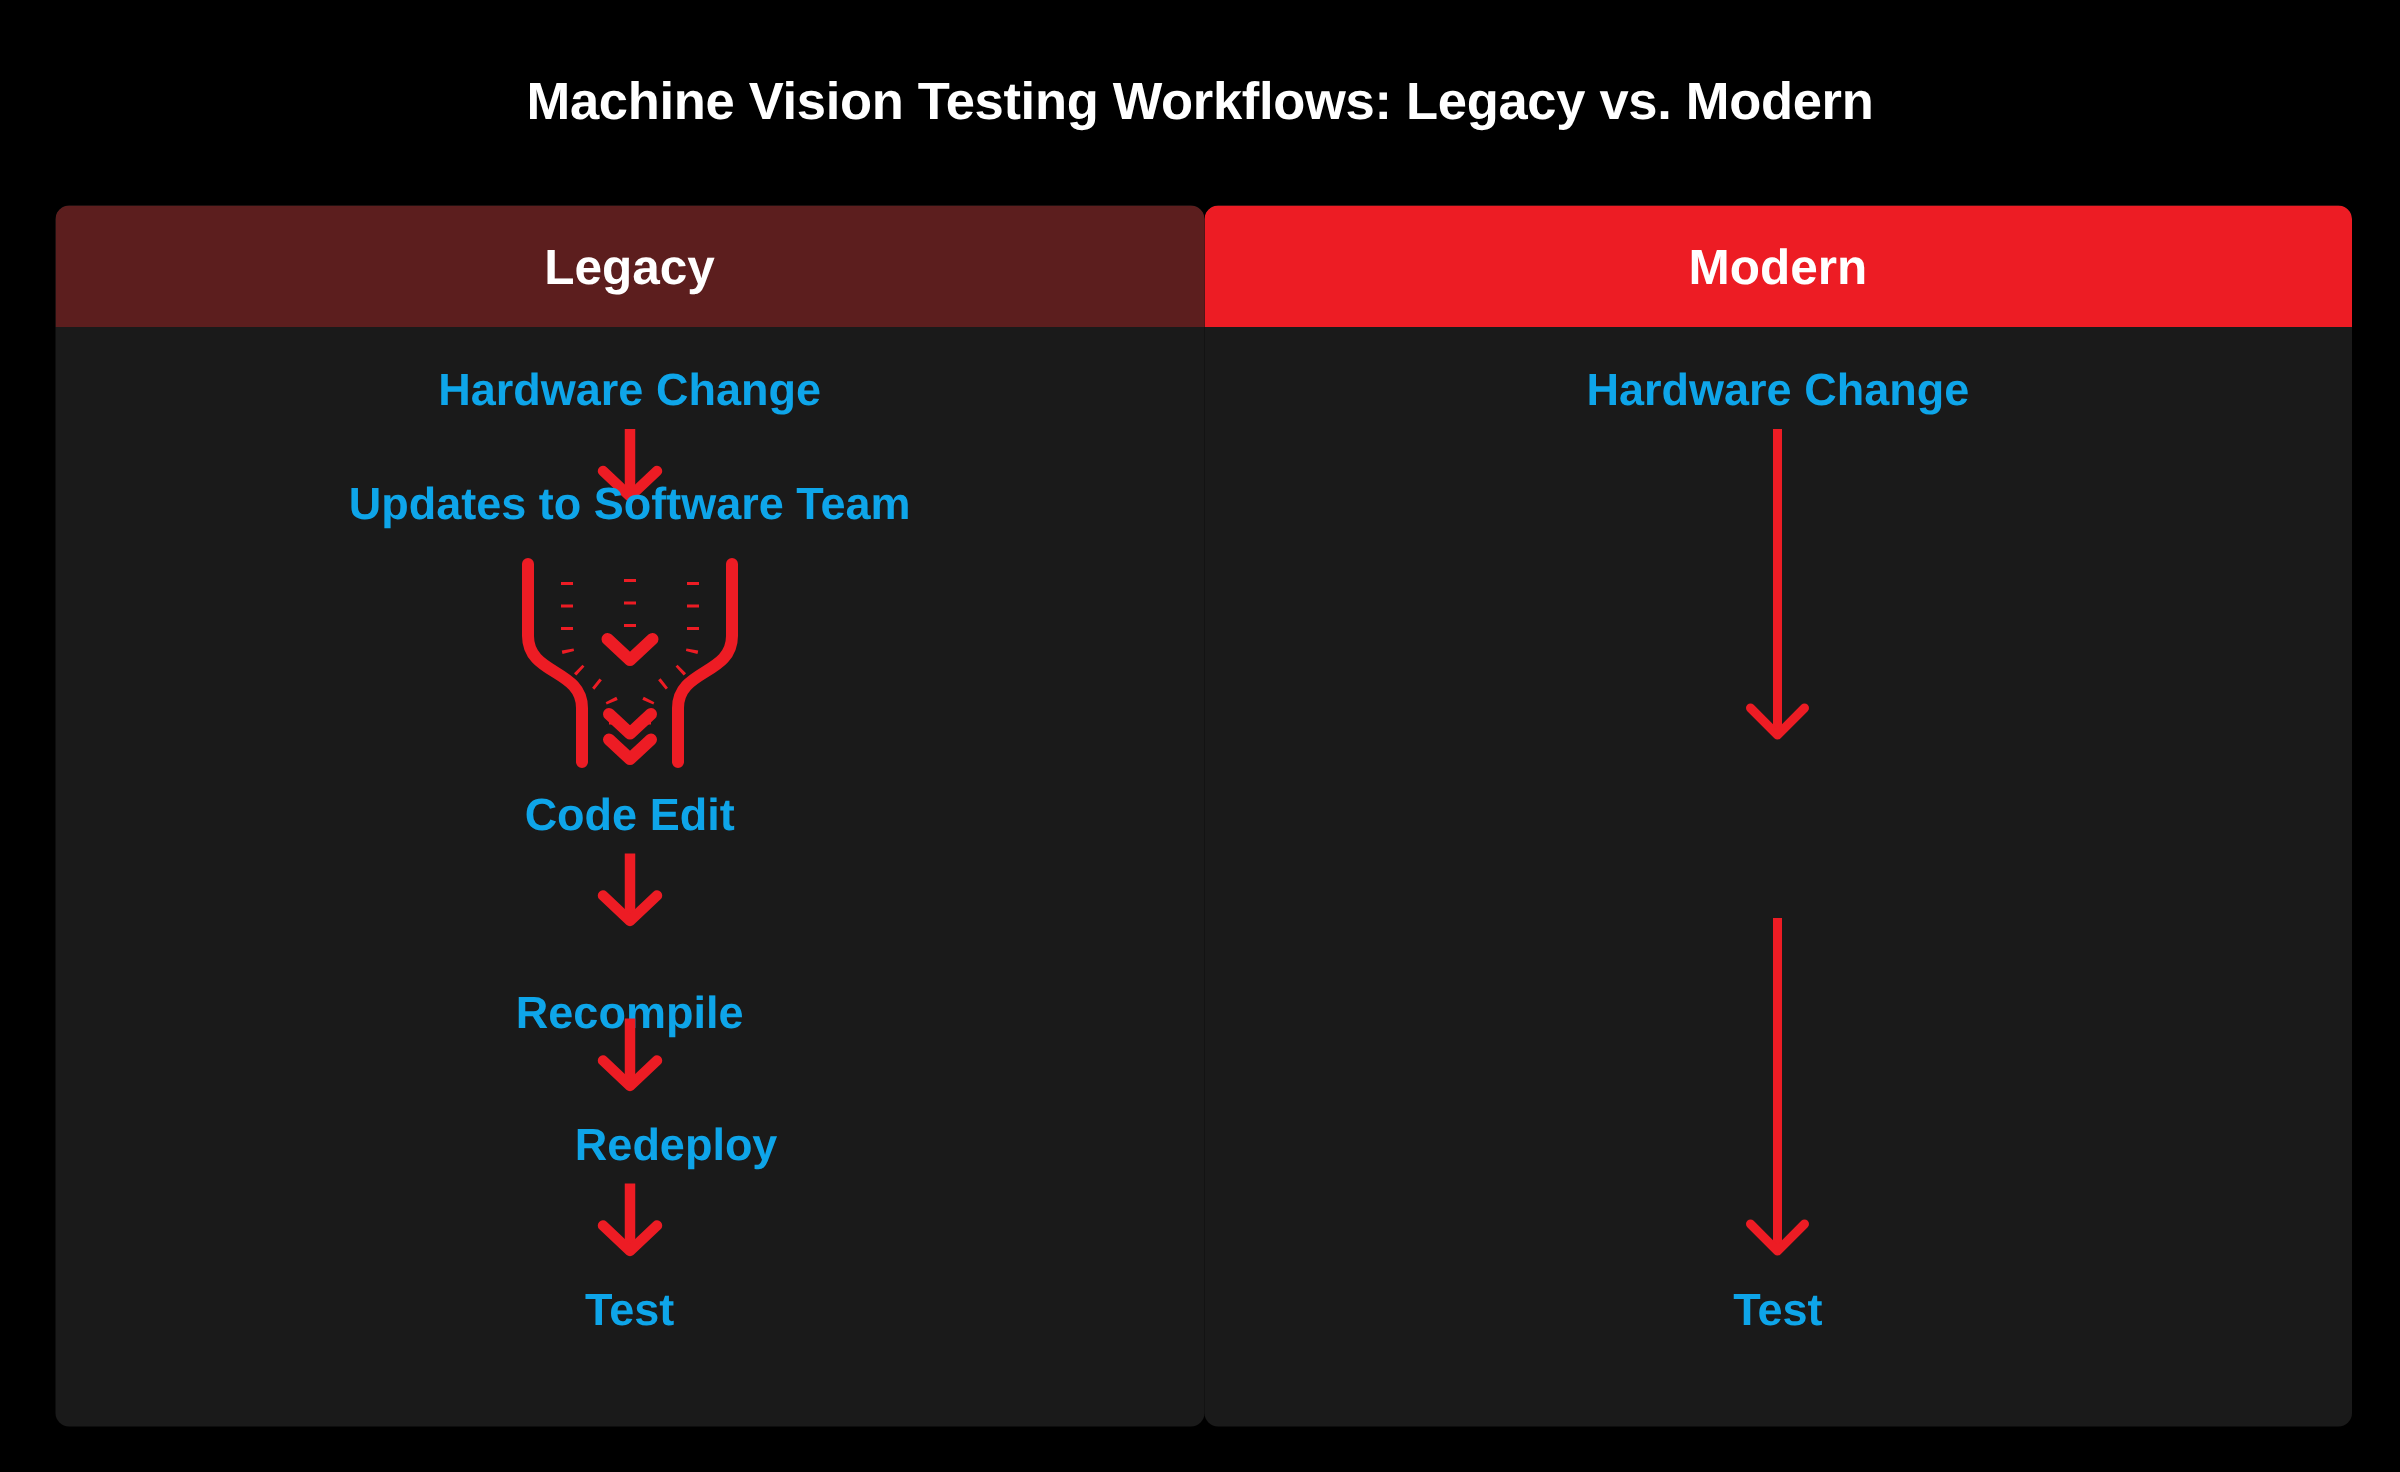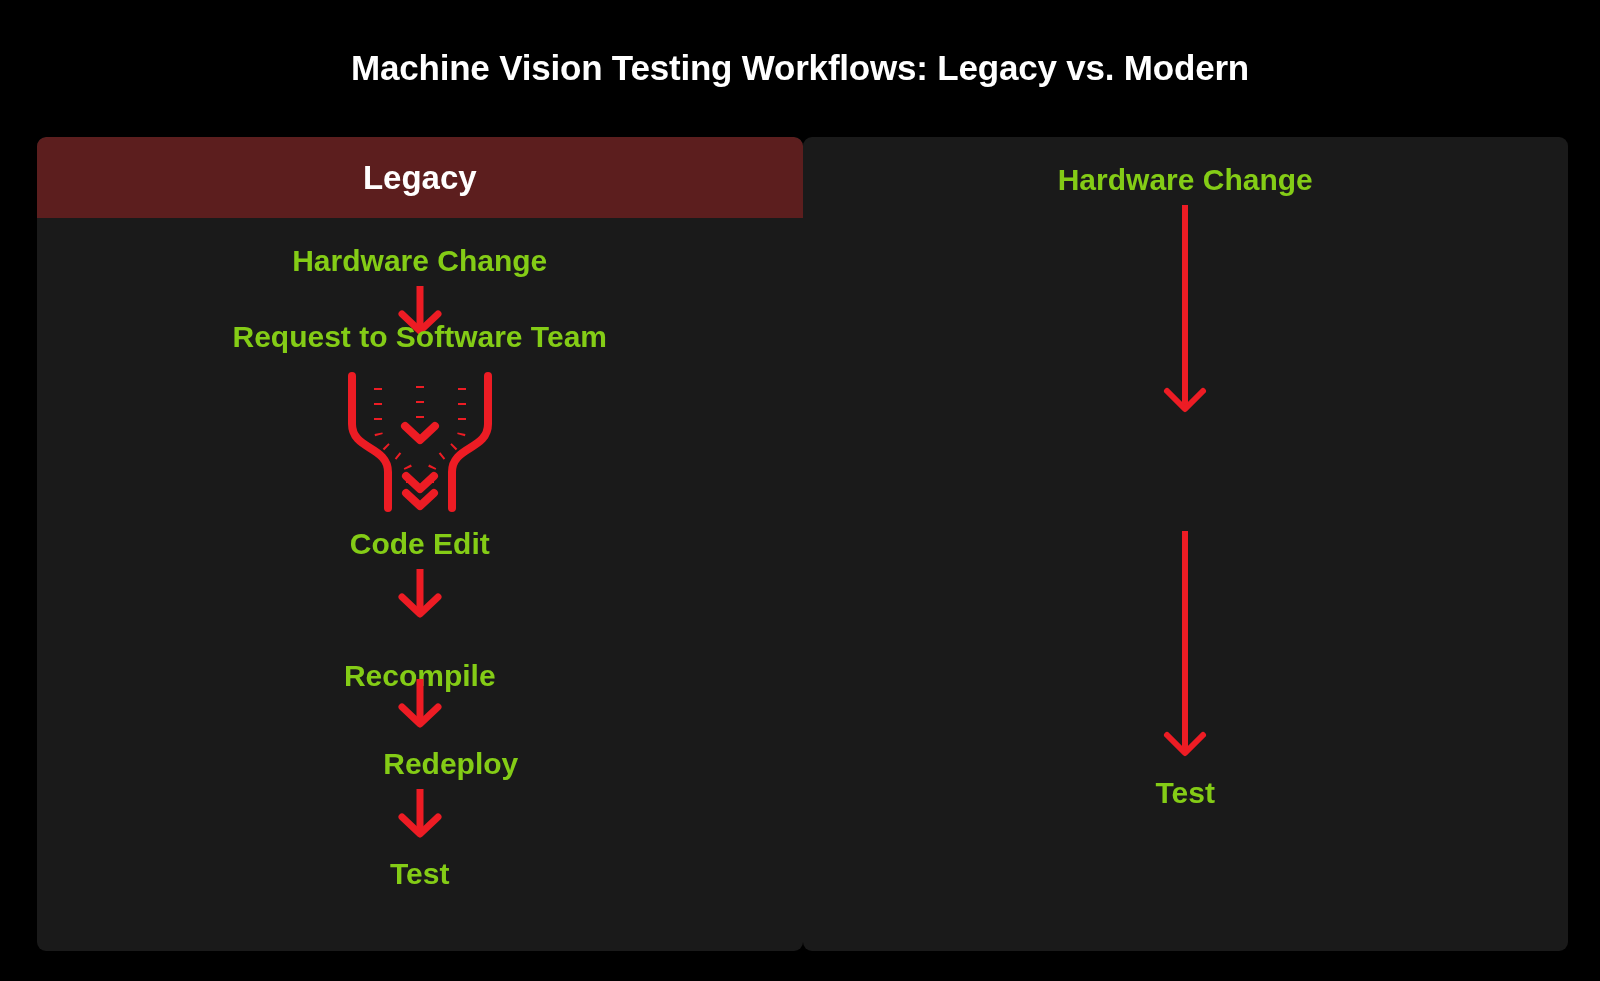--- a/index.html
+++ b/index.html
@@ -75,21 +75,21 @@
   .panel-body {
     flex: 1 1 auto;
     display: flex;
     flex-direction: column;
     align-items: center;
     position: relative;
   }
 
   
   .node {
-    color: #84cc16;
+    color: #0ea5e9;
     font-size: 30px;
     font-weight: bold;
     text-align: center;
     line-height: 1.28;
     white-space: pre-line;
     position: absolute;
     left: 0;
     width: 100%;
   }
 
@@ -141,21 +141,21 @@
 
         <div class="node lg-n1">Hardware Change</div>
 
         <div class="connector lg-a1">
           <svg width="56" height="50" viewBox="0 0 56 50" aria-hidden="true">
             <path d="M28 2 L28 44" stroke="#ed1c24" stroke-width="7" fill="none" stroke-linecap="butt"></path>
             <path d="M10 30 L28 47 L46 30" stroke="#ed1c24" stroke-width="7" fill="none" stroke-linecap="round" stroke-linejoin="round"></path>
           </svg>
         </div>
 
-        <div class="node lg-n2">Request to Software Team</div>
+        <div class="node lg-n2">Updates to Software Team</div>
 
         <div class="connector lg-wait">
           <svg width="160" height="140" viewBox="0 0 160 140" aria-hidden="true">
 
             <path d="M12 4 L12 52 C12 78 48 74 48 100 L48 136" stroke="#ed1c24" stroke-width="8" fill="none" stroke-linecap="round" stroke-linejoin="round"></path>
 
             <path d="M148 4 L148 52 C148 78 112 74 112 100 L112 136" stroke="#ed1c24" stroke-width="8" fill="none" stroke-linecap="round" stroke-linejoin="round"></path>
 
             <path d="M38 16 L38 56 C38 82 70 80 70 106 L70 124" stroke="#ed1c24" stroke-width="8" fill="none" stroke-linecap="butt" stroke-dasharray="2 13"></path>
 
@@ -196,20 +196,21 @@
             <path d="M10 30 L28 47 L46 30" stroke="#ed1c24" stroke-width="7" fill="none" stroke-linecap="round" stroke-linejoin="round"></path>
           </svg>
         </div>
 
         <div class="node lg-n6">Test</div>
 
       </div>
     </div>
 
     <div class="panel">
+      <div class="panel-header modern">Modern</div>
 
       <div class="panel-body">
 
         <div class="node md-n1">Hardware Change</div>
 
         <div class="connector md-a1">
           <svg width="56" height="210" viewBox="0 0 56 210" aria-hidden="true">
             <path d="M28 2 L28 203" stroke="#ed1c24" stroke-width="6" fill="none"></path>
             <path d="M10 188 L28 206 L46 188" stroke="#ed1c24" stroke-width="6" fill="none" stroke-linecap="round" stroke-linejoin="round"></path>
           </svg>

